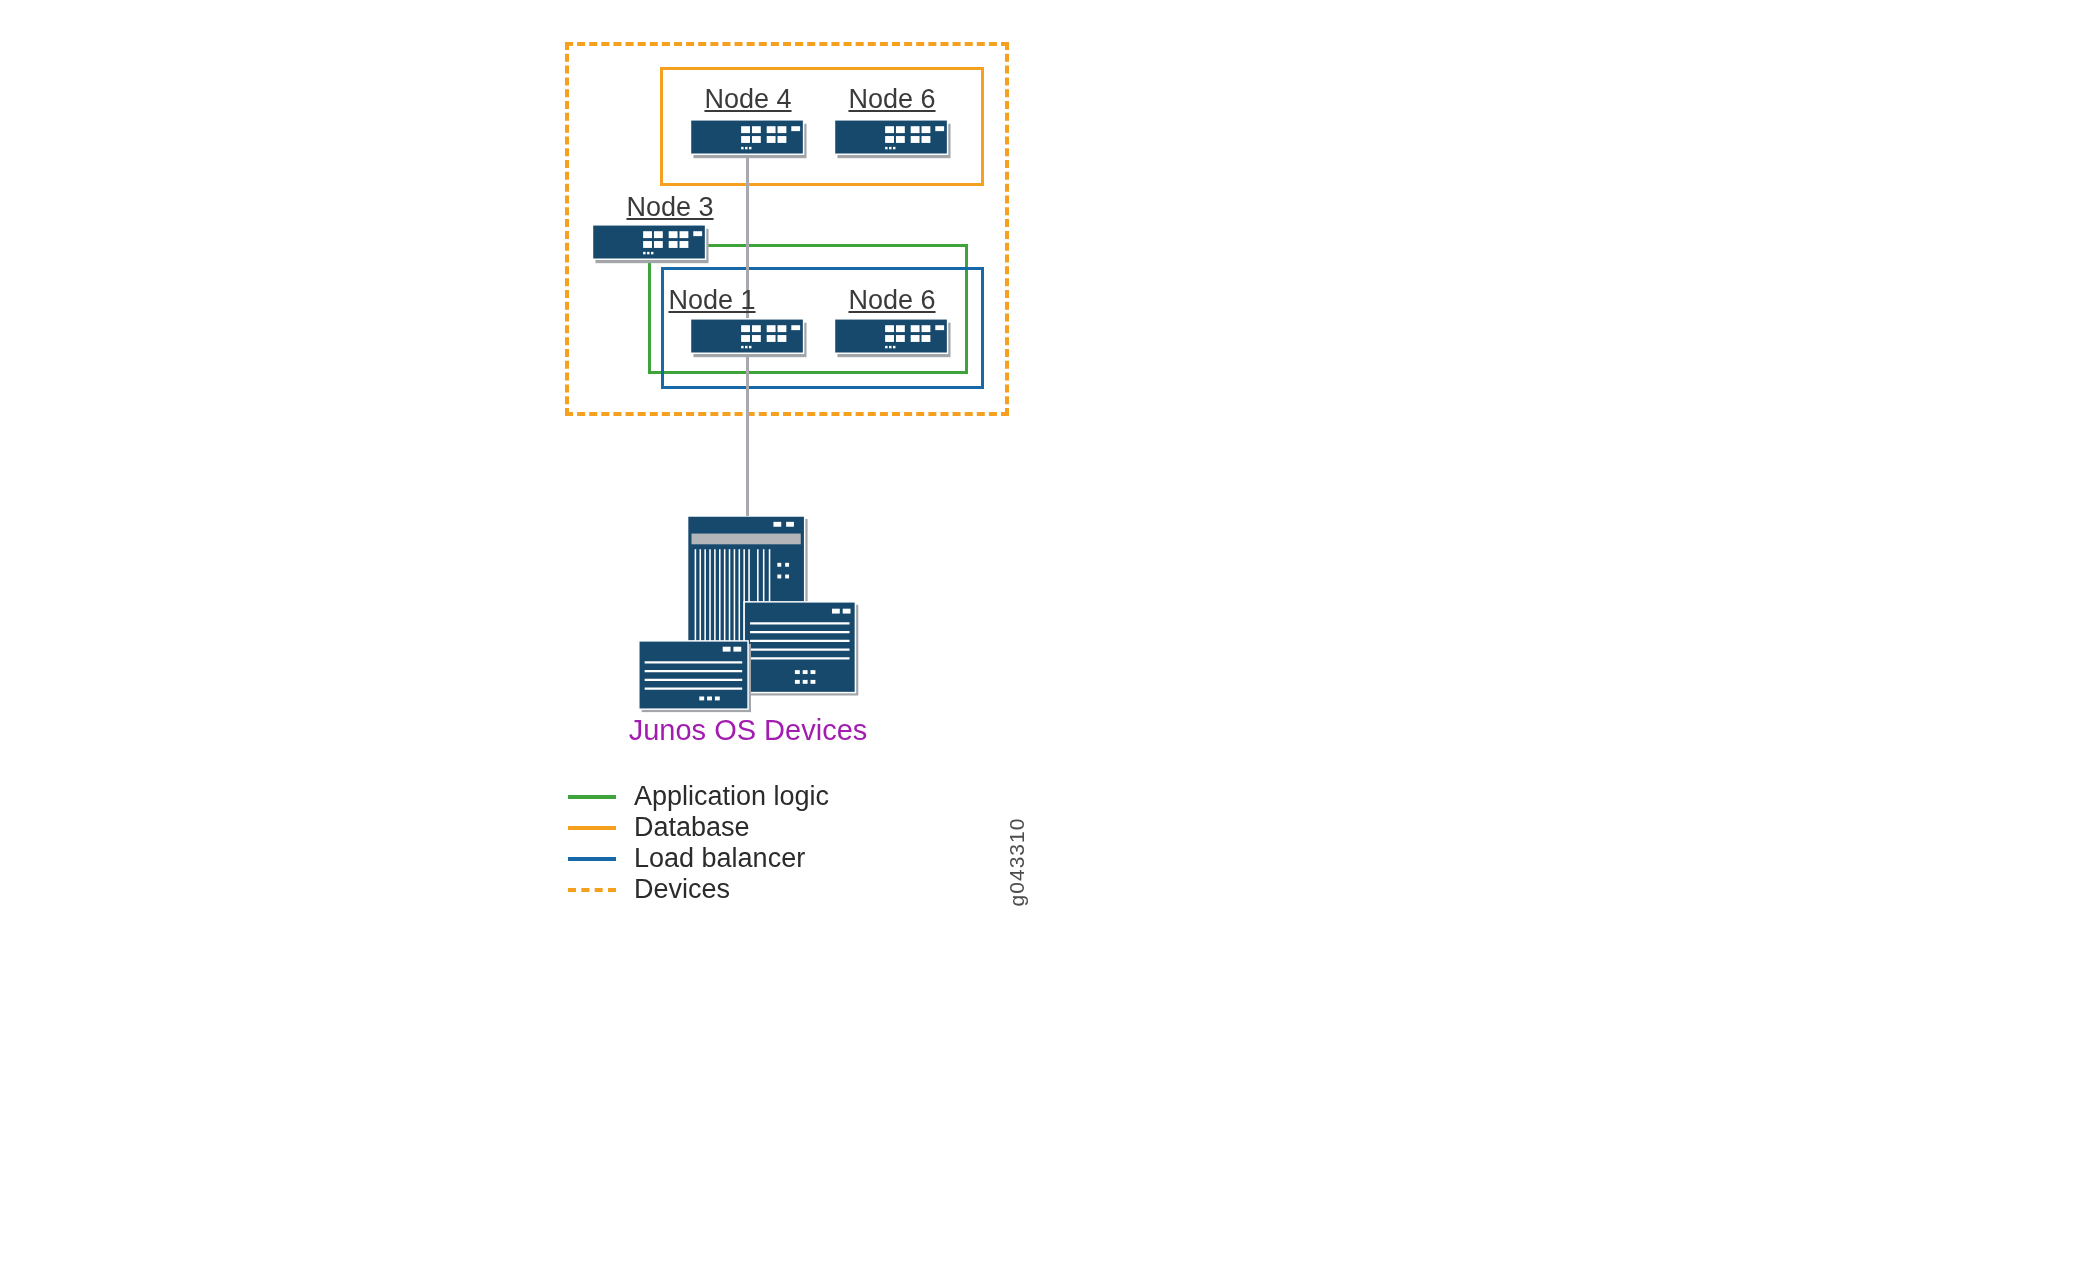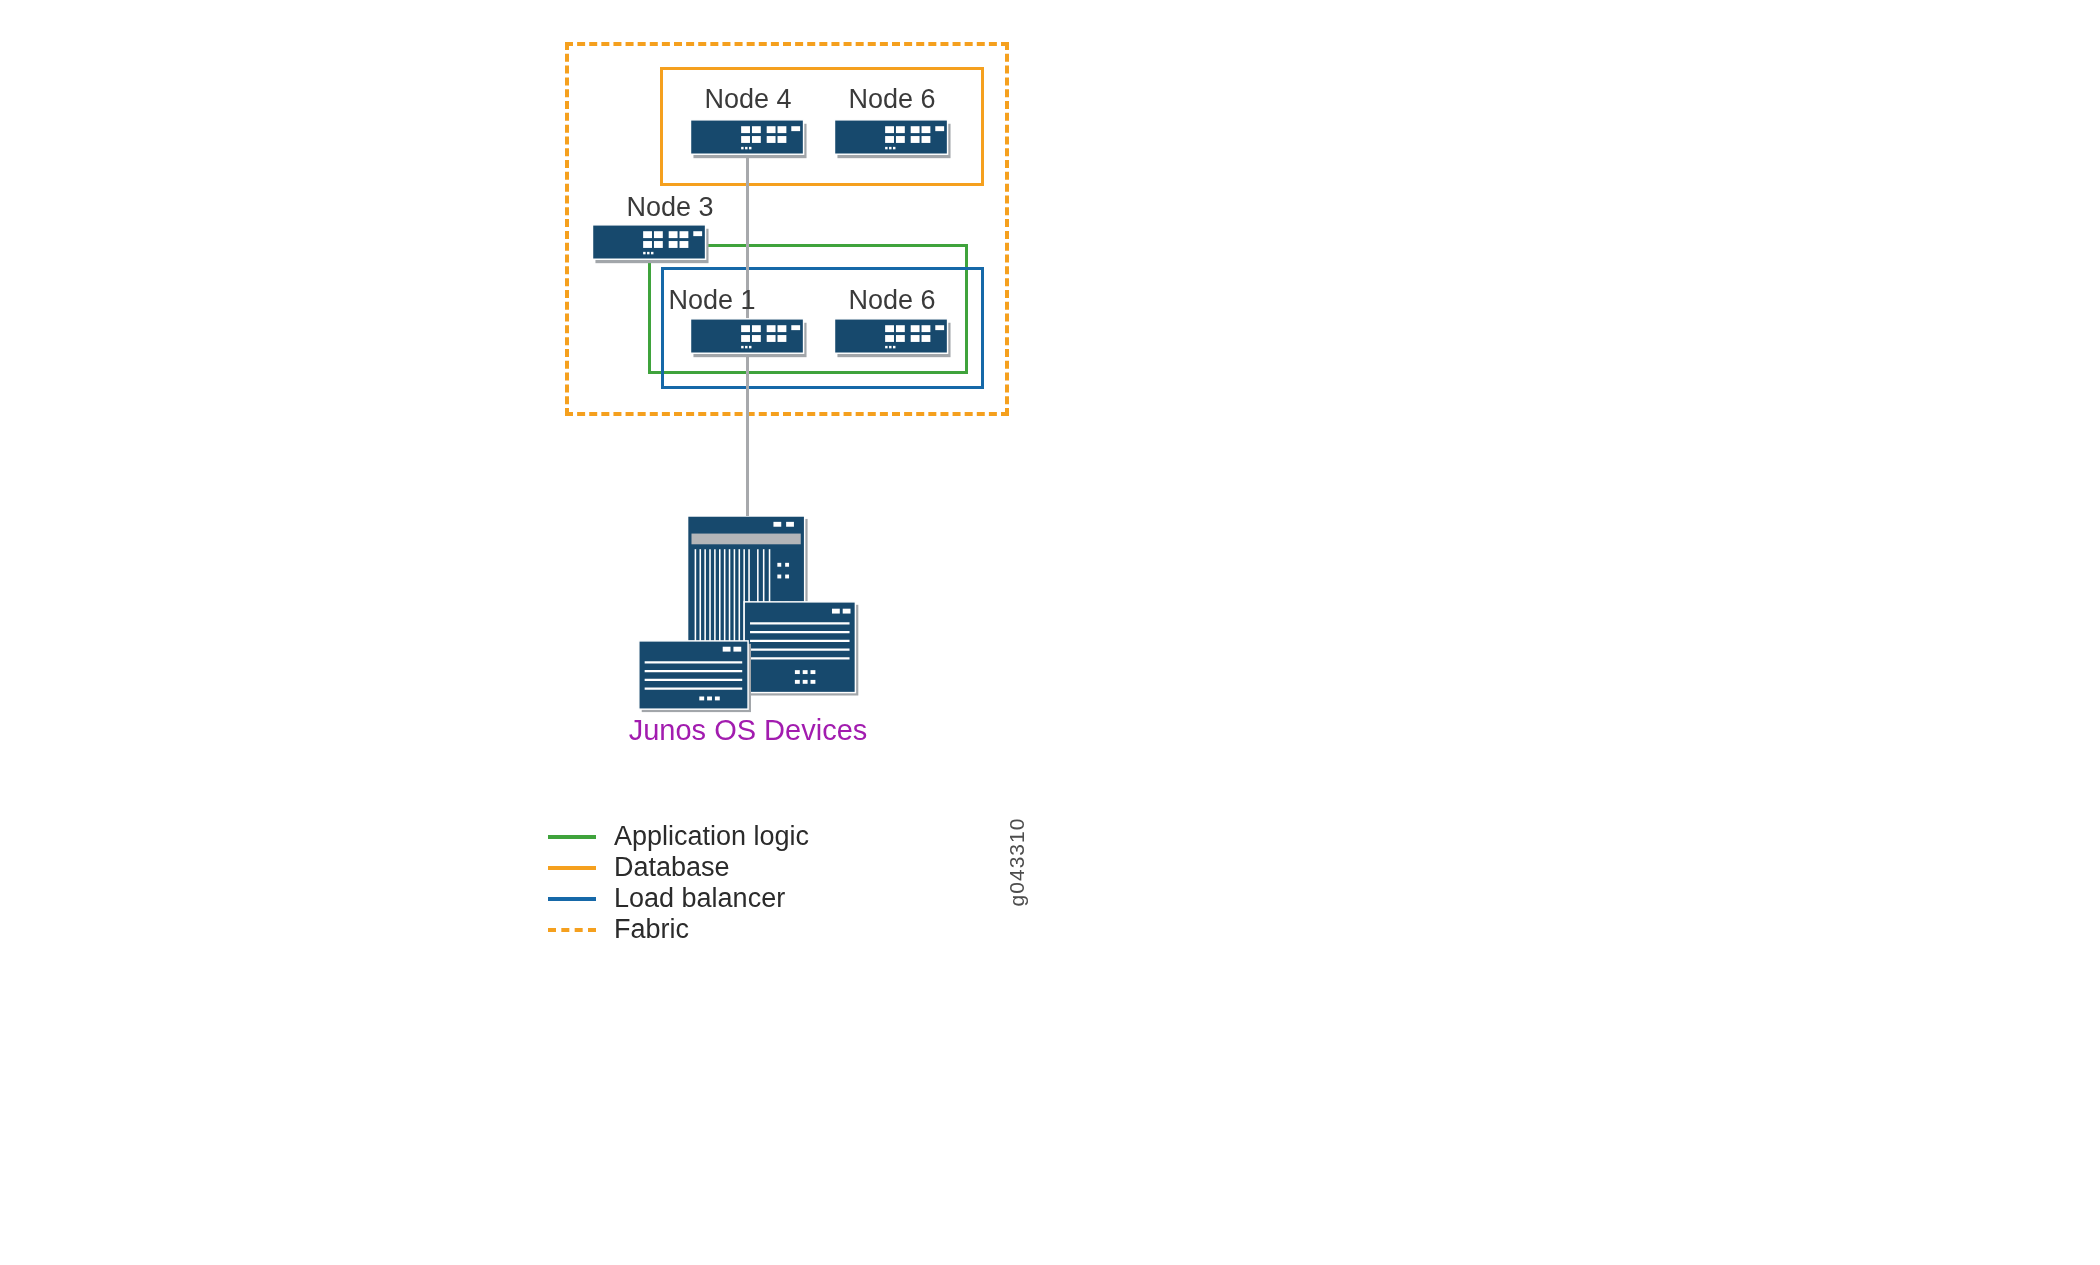--- a/index.html
+++ b/index.html
@@ -41,34 +41,35 @@
     left:746px; top:154px; width:3px; height:366px;
     background:var(--connector);
     z-index:2;
   }
 
   
   .node-label{
     width:124px; text-align:center;
     font-size:27px; font-weight:400; color:#3a3a3a;
     z-index:4;
+    text-decoration:underline;
   }
   .switch-wrap{width:118px; height:40px; z-index:3;}
   .switch-wrap svg{display:block; width:100%; height:100%;}
 
   
   .junos-wrap{left:638px; top:516px; width:226px; height:200px; z-index:3;}
   .junos-wrap svg{display:block; width:100%; height:100%;}
   .junos-label{
     left:618px; top:714px; width:260px; text-align:center;
     font-size:29px; color:#a21caf; z-index:4;
   }
 
   
-  .legend{left:548px; top:781px; z-index:4;margin-top:40px;}
+  .legend{left:568px; top:781px; z-index:4;}
   .legend-row{display:flex; align-items:center; height:31px;}
   .legend-swatch{width:48px; height:0; margin-right:18px;}
   .sw-applogic{border-top:4px solid var(--application-logic);}
   .sw-database{border-top:4px solid var(--database);}
   .sw-loadbal{border-top:4px solid var(--load-balancer);}
   .sw-fabric{border-top:4px dashed var(--fabric);}
   .legend-label{font-size:27px; color:#2b2b2b;}
 
   
   .figure-id{
@@ -287,19 +288,19 @@
     <div class="legend-row">
       <div class="legend-swatch sw-database"></div>
       <div class="legend-label">Database</div>
     </div>
     <div class="legend-row">
       <div class="legend-swatch sw-loadbal"></div>
       <div class="legend-label">Load balancer</div>
     </div>
     <div class="legend-row">
       <div class="legend-swatch sw-fabric"></div>
-      <div class="legend-label">Fabric</div>
+      <div class="legend-label">Devices</div>
     </div>
   </div>
 
   <div class="abs figure-id">g043310</div>
 
 </div>
 
 </body></html>

